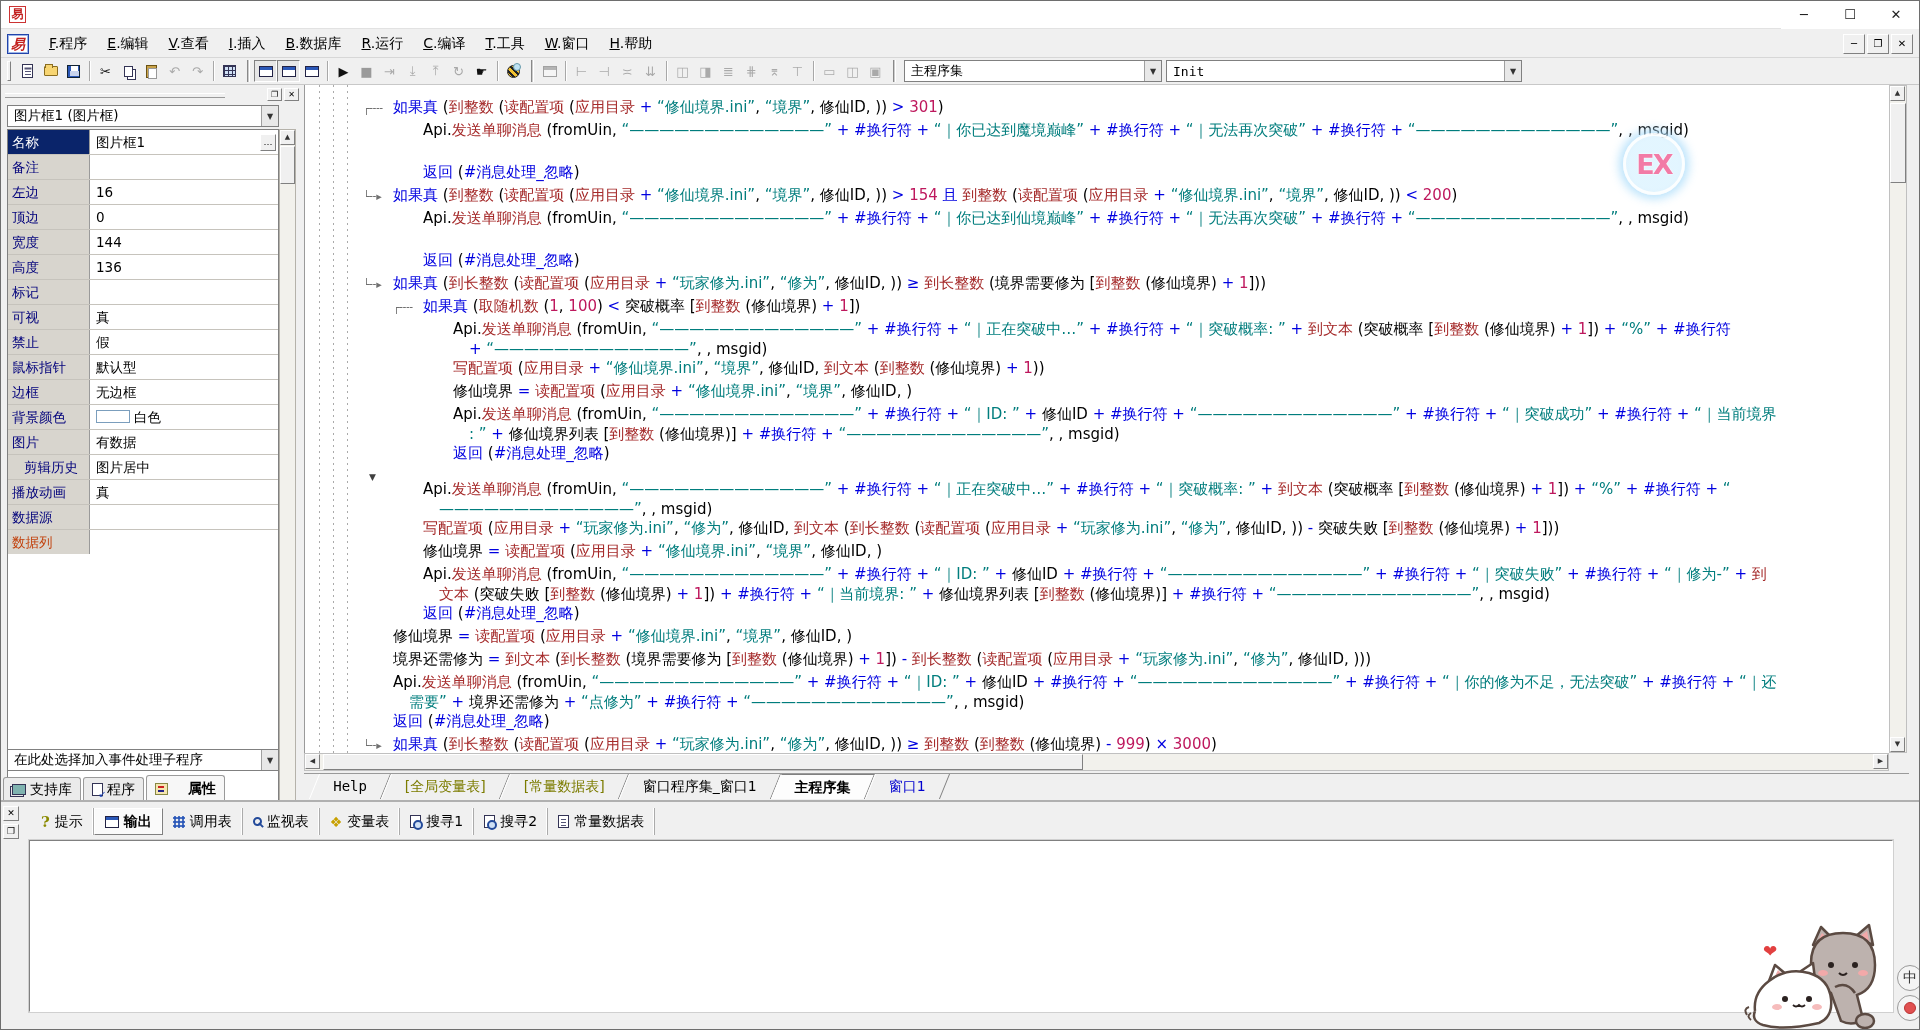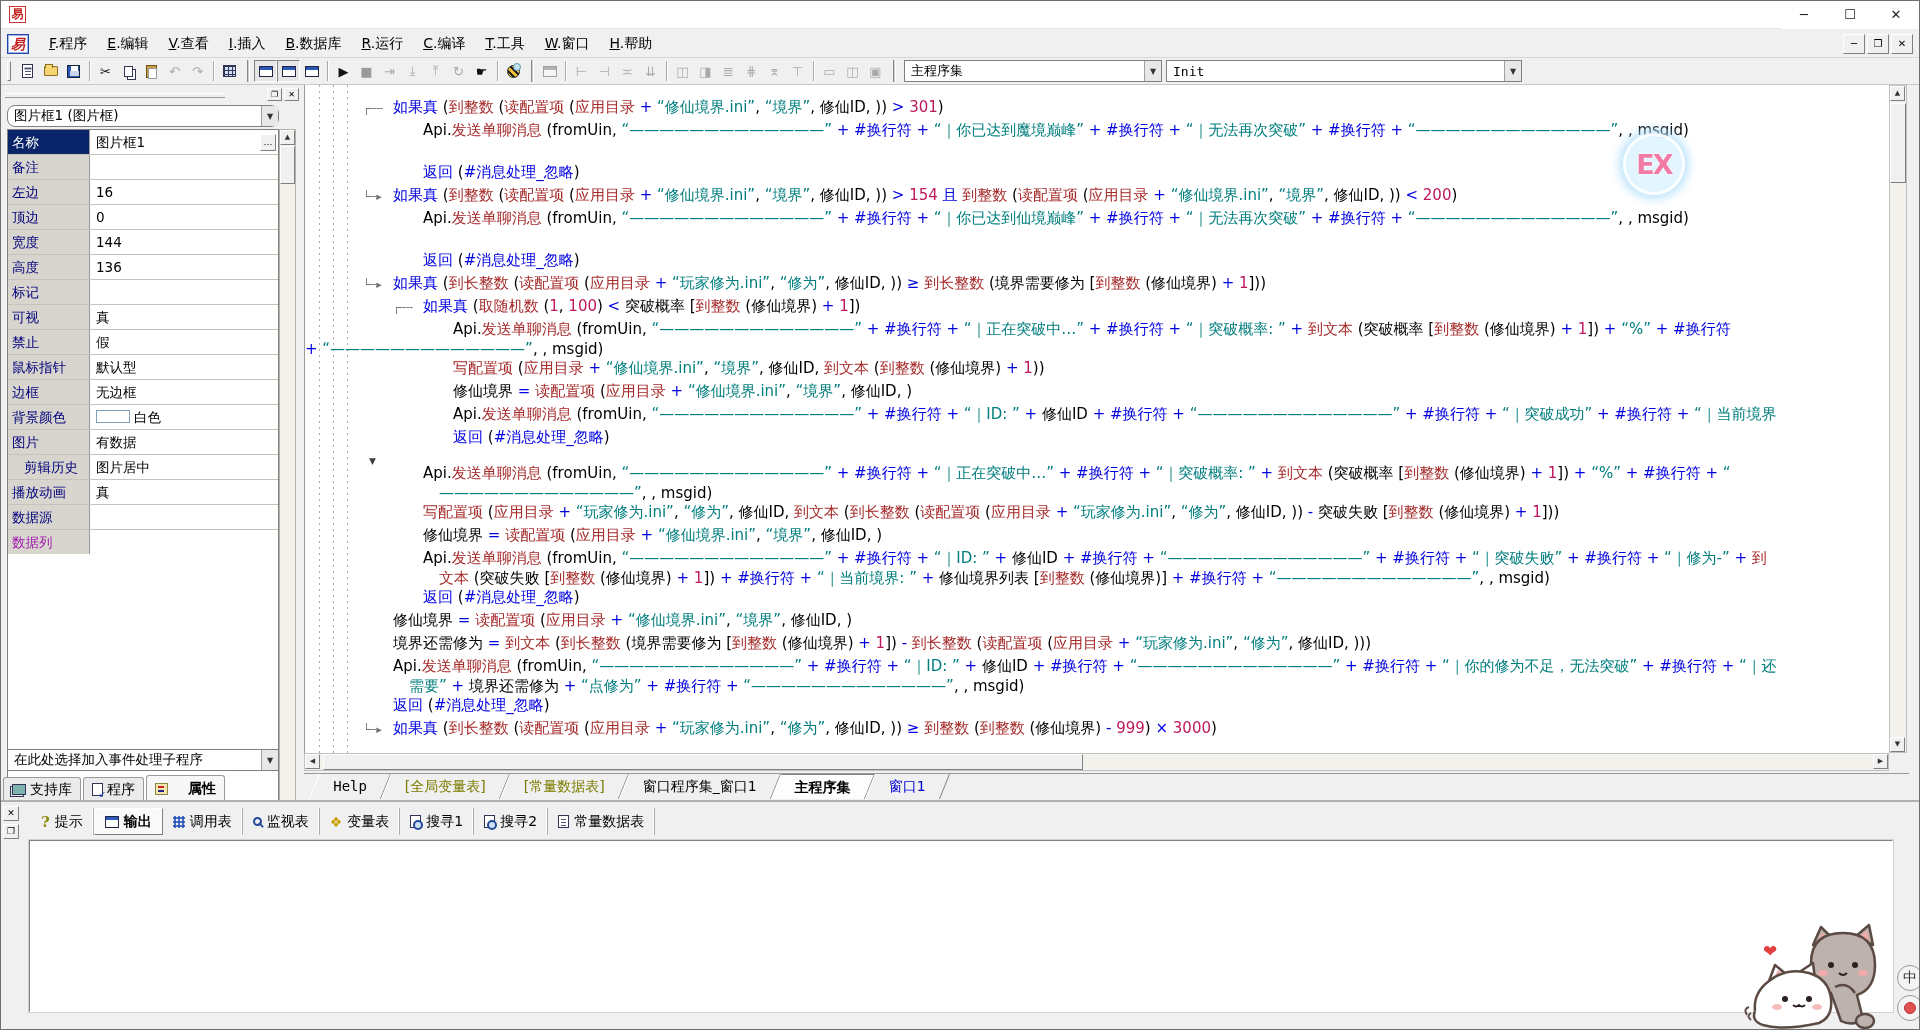--- a/index.html
+++ b/index.html
@@ -69,29 +69,29 @@
   .tb-combo .val { padding:0 6px; flex:1; font-family:"DejaVu Sans Mono",monospace; white-space:nowrap; overflow:hidden;}
   .combo-arrow { width:17px; height:100%; background:#E8E8E8; border-left:1px solid #A0A0A0;
     display:flex; align-items:center; justify-content:center; font-size:8px; color:#333; }
 
   
   .left-panel { position:absolute; left:0; top:84px; width:302px; height:724px; background:#F0F0F0; }
   .lp-caption { position:absolute; left:2px; top:1px; right:4px; height:17px; background:#F0F0F0; display:flex; justify-content:flex-end; gap:2px; align-items:center;}
   .lp-caption::before{content:""; position:absolute; left:2px; top:7px; width:220px; height:3px; border-top:1px solid #fff; border-bottom:1px solid #9a9a9a;}
   .lp-mini { width:15px; height:13px; background:#F0F0F0; border:1px solid; border-color:#fff #808080 #808080 #fff;
     font-size:8px; line-height:11px; text-align:center; color:#000; z-index:2;}
-  .obj-combo { position:absolute; left:6px; top:20px; width:272px; height:22px;border-radius:8px; }
+  .obj-combo { position:absolute; left:6px; top:20px; width:272px; height:22px; }
   .prop-grid { position:absolute; left:6px; top:44px; width:272px; border:1px solid #808080; background:#fff; }
   .prow { display:flex; height:25px; border-bottom:1px solid #C6C3BC; }
   .prow:last-child { border-bottom:none; }
   .pname { width:82px; background:#D8D5CE; color:#00007B; font-size:13.5px; padding:4px 2px 0 4px;
     border-right:1px solid #9a9a9a; white-space:nowrap; overflow:hidden; }
   .prow.sel .pname { background:#0A246A; color:#fff; }
   .prow.ind .pname { padding-left:16px; }
-  .prow.dis .pname { color:#a21caf; }
+  .prow.dis .pname { color:#c2410c; }
   .pval { flex:1; font-size:13.5px; color:#000; padding:4px 2px 0 6px; background:#fff;
     white-space:nowrap; overflow:hidden; display:flex; align-items:flex-start; }
   .pbtn { width:16px; height:17px; margin-left:auto; background:#F0F0F0; border:1px solid;
     border-color:#fff #808080 #808080 #fff; font-size:9px; text-align:center; line-height:14px; }
   .swatch { display:inline-block; width:34px; height:13px; background:#fff; border:1px solid #7b9ebd; margin:1px 4px 0 0; }
   .pg-scroll { position:absolute; left:278px; top:44px; width:17px; height:698px; background:#F2F1EC;
     border:1px solid #B5B2AA; }
   .scr-btn { position:absolute; left:0; width:15px; height:15px; background:#F0F0F0; border:1px solid;
     border-color:#fff #808080 #808080 #fff; font-size:7px; text-align:center; line-height:13px; color:#333; }
   .pg-thumb { position:absolute; left:0; top:16px; width:15px; height:38px; background:#F0F0F0;
@@ -463,24 +463,25 @@
         <div class="crow" style="padding-left: 118px;"><span class="tk-k">Api.</span><span class="tk-r">发送单聊消息</span><span class="tk-k"> (fromUin, </span><span class="tk-t">“—————————————”</span><span class="tk-b"> + #换行符 + </span><span class="tk-t">“｜你已达到魔境巅峰”</span><span class="tk-b"> + #换行符 + </span><span class="tk-t">“｜无法再次突破”</span><span class="tk-b"> + #换行符 + </span><span class="tk-t">“—————————————”</span><span class="tk-k">, , msgid)</span></div>
         <div class="crow blank" style="padding-left: 88px;"></div>
         <div class="crow" style="padding-left: 118px;"><span class="tk-b">返回</span><span class="tk-k"> (</span><span class="tk-b">#消息处理_忽略</span><span class="tk-k">)</span></div>
         <div class="crow" style="padding-left: 88px;"><span class="marker" style="left: 58px;">└╌▸</span><span class="tk-b">如果真</span><span class="tk-k"> (</span><span class="tk-r">到整数</span><span class="tk-k"> (</span><span class="tk-r">读配置项</span><span class="tk-k"> (</span><span class="tk-r">应用目录</span><span class="tk-b"> + </span><span class="tk-t">“修仙境界.ini”</span><span class="tk-k">, </span><span class="tk-t">“境界”</span><span class="tk-k">, 修仙ID, )) </span><span class="tk-b">&gt;</span><span class="tk-k"> </span><span class="tk-n">154</span><span class="tk-k"> </span><span class="tk-b">且</span><span class="tk-k"> </span><span class="tk-r">到整数</span><span class="tk-k"> (</span><span class="tk-r">读配置项</span><span class="tk-k"> (</span><span class="tk-r">应用目录</span><span class="tk-b"> + </span><span class="tk-t">“修仙境界.ini”</span><span class="tk-k">, </span><span class="tk-t">“境界”</span><span class="tk-k">, 修仙ID, )) </span><span class="tk-b">&lt;</span><span class="tk-k"> </span><span class="tk-n">200</span><span class="tk-k">)</span></div>
         <div class="crow" style="padding-left: 118px;"><span class="tk-k">Api.</span><span class="tk-r">发送单聊消息</span><span class="tk-k"> (fromUin, </span><span class="tk-t">“—————————————”</span><span class="tk-b"> + #换行符 + </span><span class="tk-t">“｜你已达到仙境巅峰”</span><span class="tk-b"> + #换行符 + </span><span class="tk-t">“｜无法再次突破”</span><span class="tk-b"> + #换行符 + </span><span class="tk-t">“—————————————”</span><span class="tk-k">, , msgid)</span></div>
         <div class="crow blank" style="padding-left: 88px;"></div>
         <div class="crow" style="padding-left: 118px;"><span class="tk-b">返回</span><span class="tk-k"> (</span><span class="tk-b">#消息处理_忽略</span><span class="tk-k">)</span></div>
         <div class="crow" style="padding-left: 88px;"><span class="marker" style="left: 58px;">└╌▸</span><span class="tk-b">如果真</span><span class="tk-k"> (</span><span class="tk-r">到长整数</span><span class="tk-k"> (</span><span class="tk-r">读配置项</span><span class="tk-k"> (</span><span class="tk-r">应用目录</span><span class="tk-b"> + </span><span class="tk-t">“玩家修为.ini”</span><span class="tk-k">, </span><span class="tk-t">“修为”</span><span class="tk-k">, 修仙ID, )) </span><span class="tk-b">≥</span><span class="tk-k"> </span><span class="tk-r">到长整数</span><span class="tk-k"> (境界需要修为 [</span><span class="tk-r">到整数</span><span class="tk-k"> (修仙境界)</span><span class="tk-b"> + </span><span class="tk-n">1</span><span class="tk-k">]))</span></div>
         <div class="crow" style="padding-left: 118px;"><span class="marker" style="left: 88px;">┌╌╌</span><span class="tk-b">如果真</span><span class="tk-k"> (</span><span class="tk-r">取随机数</span><span class="tk-k"> (</span><span class="tk-n">1</span><span class="tk-k">, </span><span class="tk-n">100</span><span class="tk-k">) </span><span class="tk-b">&lt;</span><span class="tk-k"> 突破概率 [</span><span class="tk-r">到整数</span><span class="tk-k"> (修仙境界)</span><span class="tk-b"> + </span><span class="tk-n">1</span><span class="tk-k">])</span></div>
         <div class="crow" style="padding-left: 148px;"><span class="tk-k">Api.</span><span class="tk-r">发送单聊消息</span><span class="tk-k"> (fromUin, </span><span class="tk-t">“—————————————”</span><span class="tk-b"> + #换行符 + </span><span class="tk-t">“｜正在突破中…”</span><span class="tk-b"> + #换行符 + </span><span class="tk-t">“｜突破概率: ”</span><span class="tk-b"> + </span><span class="tk-r">到文本</span><span class="tk-k"> (突破概率 [</span><span class="tk-r">到整数</span><span class="tk-k"> (修仙境界)</span><span class="tk-b"> + </span><span class="tk-n">1</span><span class="tk-k">]) </span><span class="tk-b">+</span><span class="tk-k"> </span><span class="tk-t">“%”</span><span class="tk-b"> + #换行符</span></div>
-        <div class="crow wrap" style=""><span class="tk-b">+ </span><span class="tk-t">“—————————————”</span><span class="tk-k">, , msgid)</span></div>
+        <div class="crow wrap" style="padding-left: 164px;"><span class="tk-b">+ </span><span class="tk-t">“—————————————”</span><span class="tk-k">, , msgid)</span></div>
         <div class="crow" style="padding-left: 148px;"><span class="tk-r">写配置项</span><span class="tk-k"> (</span><span class="tk-r">应用目录</span><span class="tk-b"> + </span><span class="tk-t">“修仙境界.ini”</span><span class="tk-k">, </span><span class="tk-t">“境界”</span><span class="tk-k">, 修仙ID, </span><span class="tk-r">到文本</span><span class="tk-k"> (</span><span class="tk-r">到整数</span><span class="tk-k"> (修仙境界)</span><span class="tk-b"> + </span><span class="tk-n">1</span><span class="tk-k">))</span></div>
         <div class="crow" style="padding-left: 148px;"><span class="tk-k">修仙境界 </span><span class="tk-b">=</span><span class="tk-k"> </span><span class="tk-r">读配置项</span><span class="tk-k"> (</span><span class="tk-r">应用目录</span><span class="tk-b"> + </span><span class="tk-t">“修仙境界.ini”</span><span class="tk-k">, </span><span class="tk-t">“境界”</span><span class="tk-k">, 修仙ID, )</span></div>
         <div class="crow" style="padding-left: 148px;"><span class="tk-k">Api.</span><span class="tk-r">发送单聊消息</span><span class="tk-k"> (fromUin, </span><span class="tk-t">“—————————————”</span><span class="tk-b"> + #换行符 + </span><span class="tk-t">“｜ID: ”</span><span class="tk-b"> + </span><span class="tk-k">修仙ID</span><span class="tk-b"> + #换行符 + </span><span class="tk-t">“—————————————”</span><span class="tk-b"> + #换行符 + </span><span class="tk-t">“｜突破成功”</span><span class="tk-b"> + #换行符 + </span><span class="tk-t">“｜当前境界</span></div>
+        <div class="crow wrap" style="padding-left: 164px;"><span class="tk-t">: ”</span><span class="tk-b"> + </span><span class="tk-k">修仙境界列表 [</span><span class="tk-r">到整数</span><span class="tk-k"> (修仙境界)]</span><span class="tk-b"> + #换行符 + </span><span class="tk-t">“—————————————”</span><span class="tk-k">, , msgid)</span></div>
         <div class="crow" style="padding-left: 148px;"><span class="tk-b">返回</span><span class="tk-k"> (</span><span class="tk-b">#消息处理_忽略</span><span class="tk-k">)</span></div>
         <div class="crow mk" style="padding-left: 88px;">
           <span class="marker" style="left: 64px; color: rgb(64, 64, 64); font-size: 9px;">▼</span>
         </div>
         <div class="crow" style="padding-left: 118px;"><span class="tk-k">Api.</span><span class="tk-r">发送单聊消息</span><span class="tk-k"> (fromUin, </span><span class="tk-t">“—————————————”</span><span class="tk-b"> + #换行符 + </span><span class="tk-t">“｜正在突破中…”</span><span class="tk-b"> + #换行符 + </span><span class="tk-t">“｜突破概率: ”</span><span class="tk-b"> + </span><span class="tk-r">到文本</span><span class="tk-k"> (突破概率 [</span><span class="tk-r">到整数</span><span class="tk-k"> (修仙境界)</span><span class="tk-b"> + </span><span class="tk-n">1</span><span class="tk-k">]) </span><span class="tk-b">+</span><span class="tk-k"> </span><span class="tk-t">“%”</span><span class="tk-b"> + #换行符 + </span><span class="tk-t">“</span></div>
         <div class="crow wrap" style="padding-left: 134px;"><span class="tk-t">—————————————”</span><span class="tk-k">, , msgid)</span></div>
         <div class="crow" style="padding-left: 118px;"><span class="tk-r">写配置项</span><span class="tk-k"> (</span><span class="tk-r">应用目录</span><span class="tk-b"> + </span><span class="tk-t">“玩家修为.ini”</span><span class="tk-k">, </span><span class="tk-t">“修为”</span><span class="tk-k">, 修仙ID, </span><span class="tk-r">到文本</span><span class="tk-k"> (</span><span class="tk-r">到长整数</span><span class="tk-k"> (</span><span class="tk-r">读配置项</span><span class="tk-k"> (</span><span class="tk-r">应用目录</span><span class="tk-b"> + </span><span class="tk-t">“玩家修为.ini”</span><span class="tk-k">, </span><span class="tk-t">“修为”</span><span class="tk-k">, 修仙ID, )) </span><span class="tk-b">-</span><span class="tk-k"> 突破失败 [</span><span class="tk-r">到整数</span><span class="tk-k"> (修仙境界)</span><span class="tk-b"> + </span><span class="tk-n">1</span><span class="tk-k">]))</span></div>
         <div class="crow" style="padding-left: 118px;"><span class="tk-k">修仙境界 </span><span class="tk-b">=</span><span class="tk-k"> </span><span class="tk-r">读配置项</span><span class="tk-k"> (</span><span class="tk-r">应用目录</span><span class="tk-b"> + </span><span class="tk-t">“修仙境界.ini”</span><span class="tk-k">, </span><span class="tk-t">“境界”</span><span class="tk-k">, 修仙ID, )</span></div>
         <div class="crow" style="padding-left: 118px;"><span class="tk-k">Api.</span><span class="tk-r">发送单聊消息</span><span class="tk-k"> (fromUin, </span><span class="tk-t">“—————————————”</span><span class="tk-b"> + #换行符 + </span><span class="tk-t">“｜ID: ”</span><span class="tk-b"> + </span><span class="tk-k">修仙ID</span><span class="tk-b"> + #换行符 + </span><span class="tk-t">“—————————————”</span><span class="tk-b"> + #换行符 + </span><span class="tk-t">“｜突破失败”</span><span class="tk-b"> + #换行符 + </span><span class="tk-t">“｜修为-”</span><span class="tk-b"> + </span><span class="tk-r">到</span></div>
         <div class="crow wrap" style="padding-left: 134px;"><span class="tk-r">文本</span><span class="tk-k"> (突破失败 [</span><span class="tk-r">到整数</span><span class="tk-k"> (修仙境界)</span><span class="tk-b"> + </span><span class="tk-n">1</span><span class="tk-k">])</span><span class="tk-b"> + #换行符 + </span><span class="tk-t">“｜当前境界: ”</span><span class="tk-b"> + </span><span class="tk-k">修仙境界列表 [</span><span class="tk-r">到整数</span><span class="tk-k"> (修仙境界)]</span><span class="tk-b"> + #换行符 + </span><span class="tk-t">“—————————————”</span><span class="tk-k">, , msgid)</span></div>

